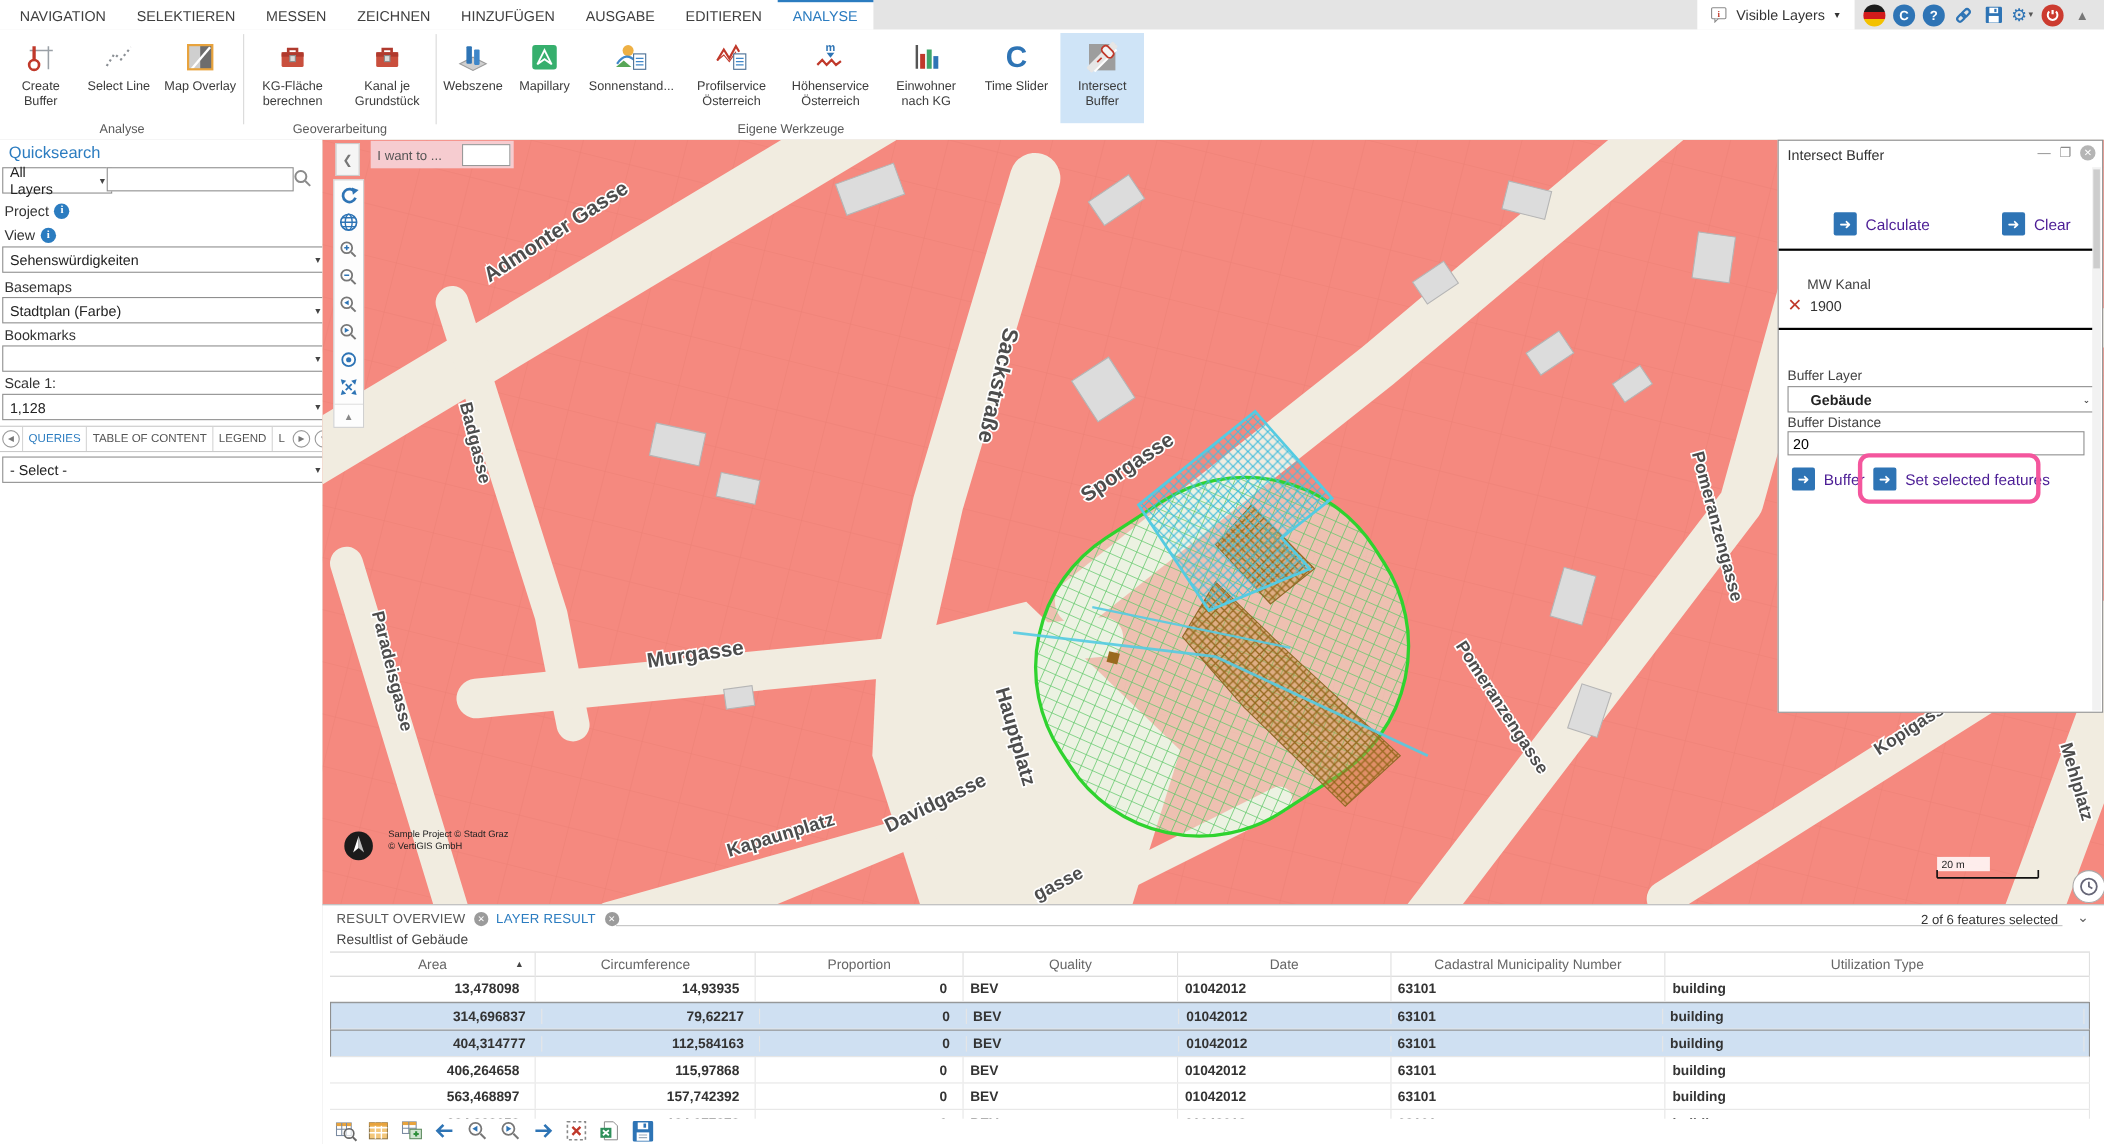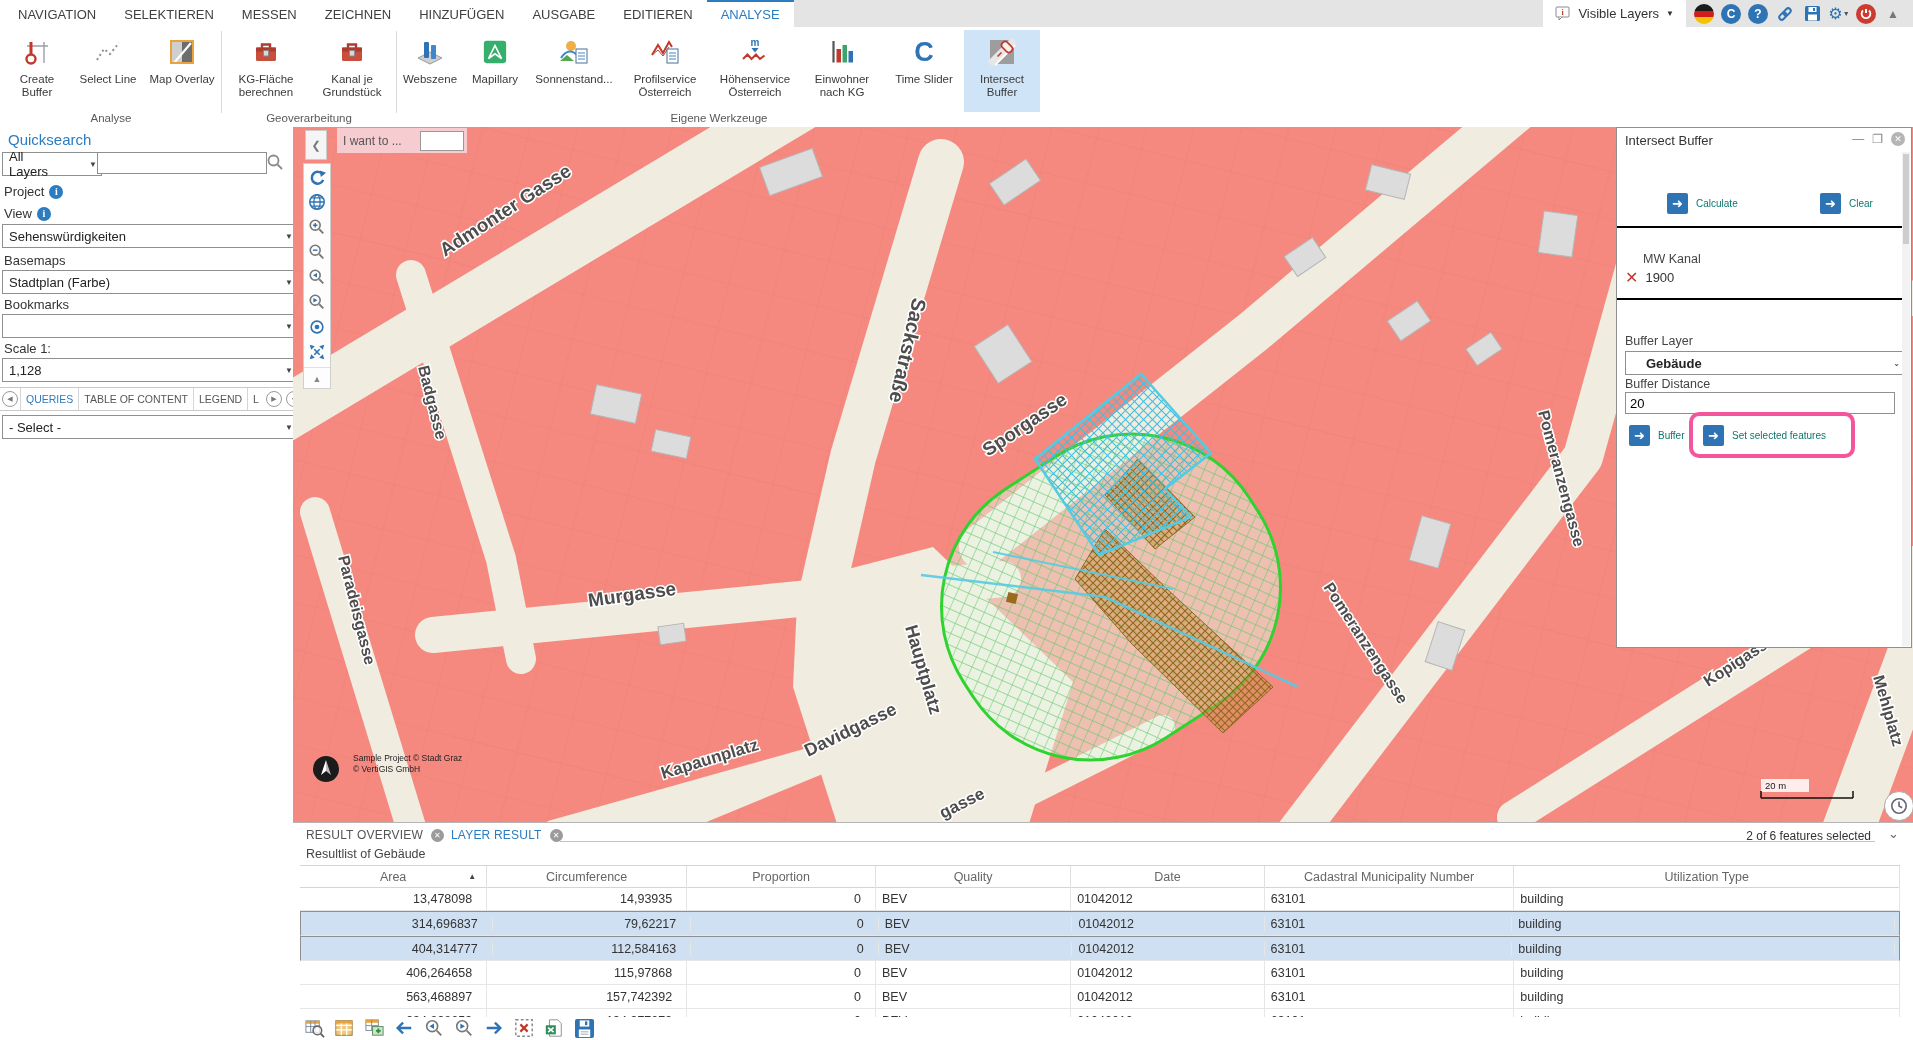--- a/index.html
+++ b/index.html
@@ -75,21 +75,21 @@
   #map-toolbar .mtsep{width:100%;height:1px;background:#e0e0e0;}
   #clock-btn{position:absolute;left:1591px;top:664px;width:28px;height:28px;border-radius:50%;background:#fff;
              border:1px solid #aaa;display:flex;align-items:center;justify-content:center;cursor:pointer;}
   
   #ipanel{position:absolute;left:1616px;top:127px;width:296px;height:521px;background:#fff;border:1px solid #8f8f8f;box-sizing:border-box;}
   #ipanel .ptitle{position:absolute;left:8px;top:5px;font-size:13px;color:#333;}
   #ipanel .winctl{position:absolute;right:6px;top:4px;display:flex;gap:8px;align-items:center;color:#8a8a8a;font-size:12px;}
   #ipanel .winctl span{cursor:pointer;}
   .pbtn{display:flex;align-items:center;gap:8px;cursor:pointer;}
   .pbtn .sq{width:21px;height:21px;background:#2e74b5;border-radius:2px;color:#fff;display:flex;align-items:center;justify-content:center;font-size:13px;font-weight:bold;}
-  .pbtn .bl{font-size:10px;color:#0f766e;}
+  .pbtn .bl{font-size:14px;color:#4c1d95;}
   .psep{position:absolute;left:0;width:288px;height:2px;background:#000;}
   .plabel{position:absolute;font-size:12.5px;color:#444;}
   #ip-select{position:absolute;left:8px;top:223px;width:268px;font-weight:bold;}
   #ip-input{position:absolute;left:8px;top:264px;width:260px;height:20px;border:1px solid #8f8f8f;font-size:13px;padding:0 4px;}
   #pinkbox{position:absolute;left:72px;top:284px;width:158px;height:38px;border:4px solid #f4569d;border-radius:10px;}
   #ipanel .scroll{position:absolute;right:1px;top:24px;bottom:1px;width:8px;background:#f2f2f2;}
   #ipanel .thumb{position:absolute;left:1px;top:2px;width:6px;height:90px;background:#cdcdcd;}
   .redx{color:#c0392b;font-weight:bold;font-size:16px;}
   
   #results{position:absolute;left:293px;top:822px;width:1620px;height:218px;background:#fff;border-top:1px solid #b5b5b5;box-sizing:border-box;}
@@ -99,21 +99,21 @@
   #selstatus{position:absolute;right:42px;top:6px;font-size:12px;color:#333;}
   #results .chev{position:absolute;right:14px;top:3px;font-size:13px;color:#666;cursor:pointer;}
   #listtitle{position:absolute;left:13px;top:24px;font-size:12.5px;color:#444;}
   .grid7{display:grid;grid-template-columns:11.7% 12.5% 11.8% 12.2% 12.1% 15.6% 24.1%;}
   #thead{position:absolute;left:7px;top:42px;width:1600px;height:21px;border-top:1px solid #d5d5d5;border-bottom:1px solid #d5d5d5;}
   #thead .hc{font-size:12.5px;color:#666;display:flex;align-items:center;justify-content:center;border-right:1px solid #e0e0e0;position:relative;cursor:pointer;}
   #thead .hc .sort{position:absolute;right:10px;font-size:8px;color:#444;}
   #tbody{position:absolute;left:7px;top:64px;width:1600px;height:130px;overflow:hidden;}
   .rrow{height:23px;border-bottom:1px solid #e6e6e6;cursor:pointer;}
   .rrow.sel{background:#cfe0f2;}
-  .rrow .c{font-size:12.5px;color:#333;display:flex;align-items:center;border-right:1px solid #e6e6e6;padding:0 6px;box-sizing:border-box;}
+  .rrow .c{font-size:12.5px;color:#333;display:flex;align-items:center;border-right:1px solid #e6e6e6;padding:0 6px;box-sizing:border-box;font-weight:bold;}
   .rrow .c.num{justify-content:flex-end;padding-right:14px;}
   #btoolbar{position:absolute;left:10px;top:194px;display:flex;gap:8px;align-items:center;}
   #btoolbar .bt{width:22px;height:22px;display:flex;align-items:center;justify-content:center;cursor:pointer;}
 </style>
 </head>
 <body>
 
 <div id="app">
 
   <div id="menubar">

